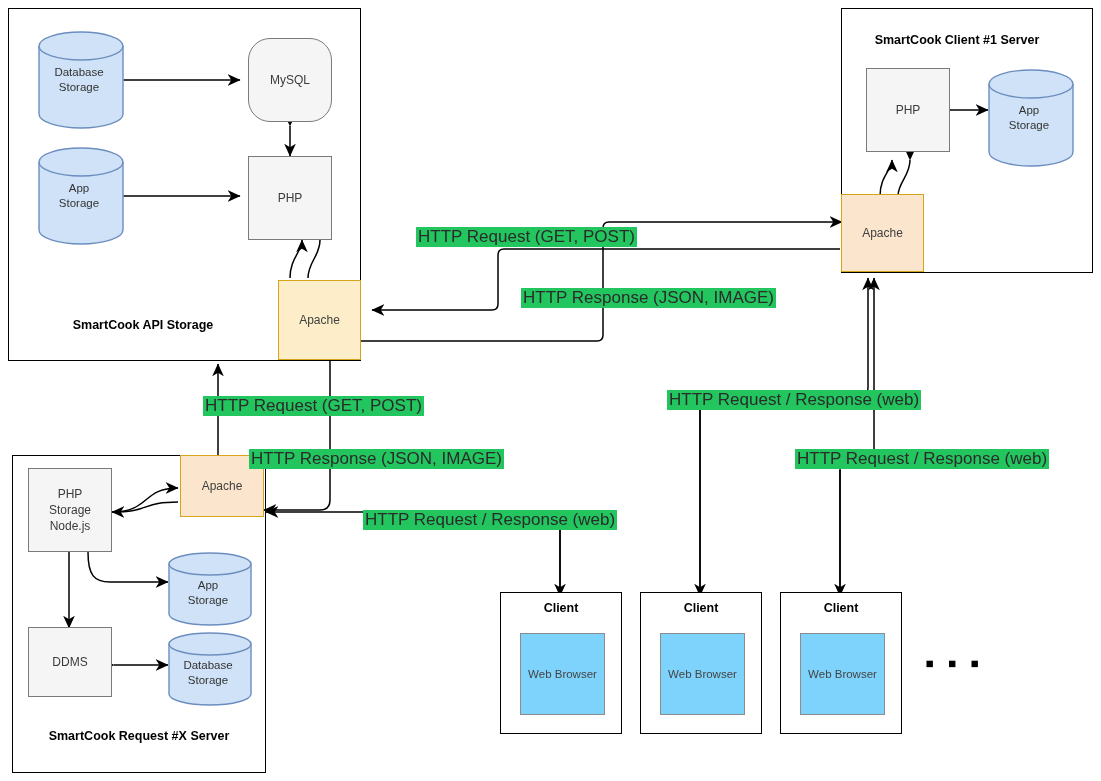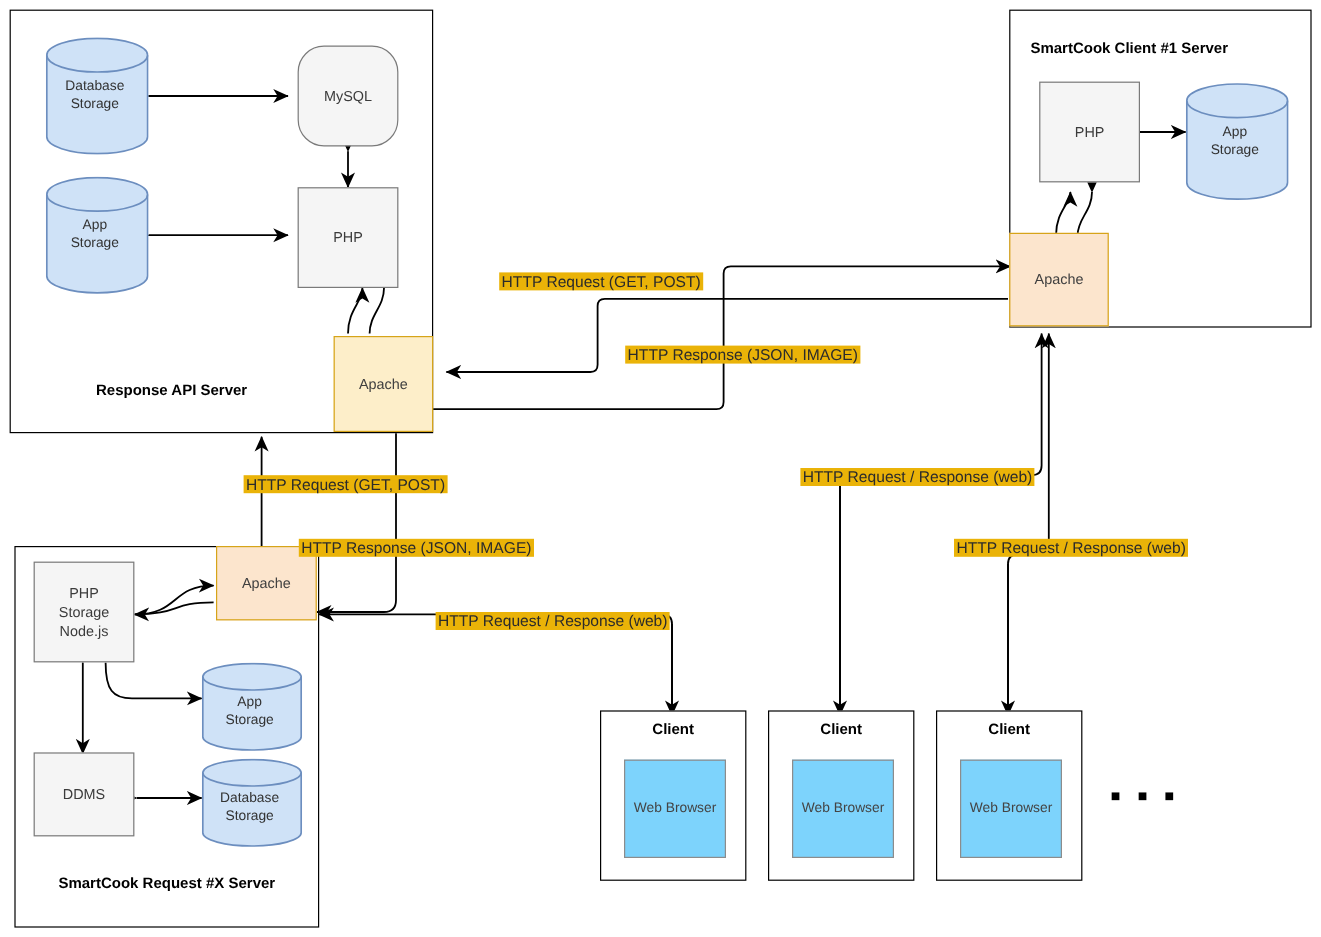--- a/index.html
+++ b/index.html
@@ -20,21 +20,21 @@
 
   .cyl{position:absolute;}
   .cyl .lbl{position:absolute;left:0;right:4px;top:50%;transform:translateY(-50%);
             text-align:center;font-size:11.5px;color:#333;line-height:1.3;}
 
   .client-box{position:absolute;box-sizing:border-box;border:1.6px solid #000;background:#fff;}
   .client-title{position:absolute;left:0;right:0;top:8px;text-align:center;font-weight:bold;font-size:12.5px;color:#000;}
   .browser{position:absolute;box-sizing:border-box;border:1.2px solid #8c8c8c;background:#7dd3fc;
            display:flex;align-items:center;justify-content:center;font-size:11.5px;color:#444;}
 
-  .wlabel{position:absolute;font-size:13px;color:#2b2b2b;white-space:nowrap;background:#eab308;padding:0 2px;}
+  .wlabel{position:absolute;font-size:17px;color:#2b2b2b;white-space:nowrap;background:#22c55e;padding:0 2px;}
   .ellipsis{position:absolute;font-size:26px;font-weight:bold;color:#000;letter-spacing:3px;line-height:1;}
 </style>
 </head>
 <body>
 
 <div id="stage">
 
   <svg id="wires" viewBox="0 0 1101 781">
     <defs>
       <marker id="ah" markerWidth="9" markerHeight="9" refX="8.2" refY="4.5" orient="auto" markerUnits="strokeWidth">
@@ -86,24 +86,24 @@
       <path d="M700,598 L700,404 Q700,396 708,396 L860,396 Q868,396 868,388 L868,278" marker-end="url(#ah)"></path>
       <path d="M700,404 L700,596" marker-end="url(#ah)"></path>
 
       <path d="M560,598 L560,520 Q560,512 552,512 L266,512" marker-end="url(#ah)"></path>
       <path d="M560,520 L560,596" marker-end="url(#ah)"></path>
 
     </g>
   </svg>
 
   <div class="container-box" style="left:8px;top:8px;width:353px;height:353px;"></div>
-  <div class="container-title" style="left:8px;top:318px;width:270px;">Response API Server</div>
+  <div class="container-title" style="left:8px;top:318px;width:270px;">SmartCook API Storage</div>
 
   <div class="container-box" style="left:841px;top:8px;width:252px;height:265px;"></div>
-  <div class="container-title" style="left:841px;top:33px;width:200px;">SmartCook Client #1 Server</div>
+  <div class="container-title" style="left:841px;top:33px;width:200px;padding-left:16px;">SmartCook Client #1 Server</div>
 
   <div class="container-box" style="left:12px;top:455px;width:254px;height:318px;"></div>
   <div class="container-title" style="left:12px;top:729px;width:254px;">SmartCook Request #X Server</div>
 
   <div class="cyl" style="left:38px;top:31px;width:86px;height:98px;">
     <svg width="86" height="98" viewBox="0 0 86 98">
       <path d="M1,15 A42,14 0 0 1 85,15 L85,83 A42,14 0 0 1 1,83 Z" fill="#cfe2f7" stroke="#6c8ebf" stroke-width="1.4"></path>
       <path d="M1,15 A42,14 0 0 0 85,15" fill="none" stroke="#6c8ebf" stroke-width="1.4"></path>
     </svg>
     <div class="lbl">

